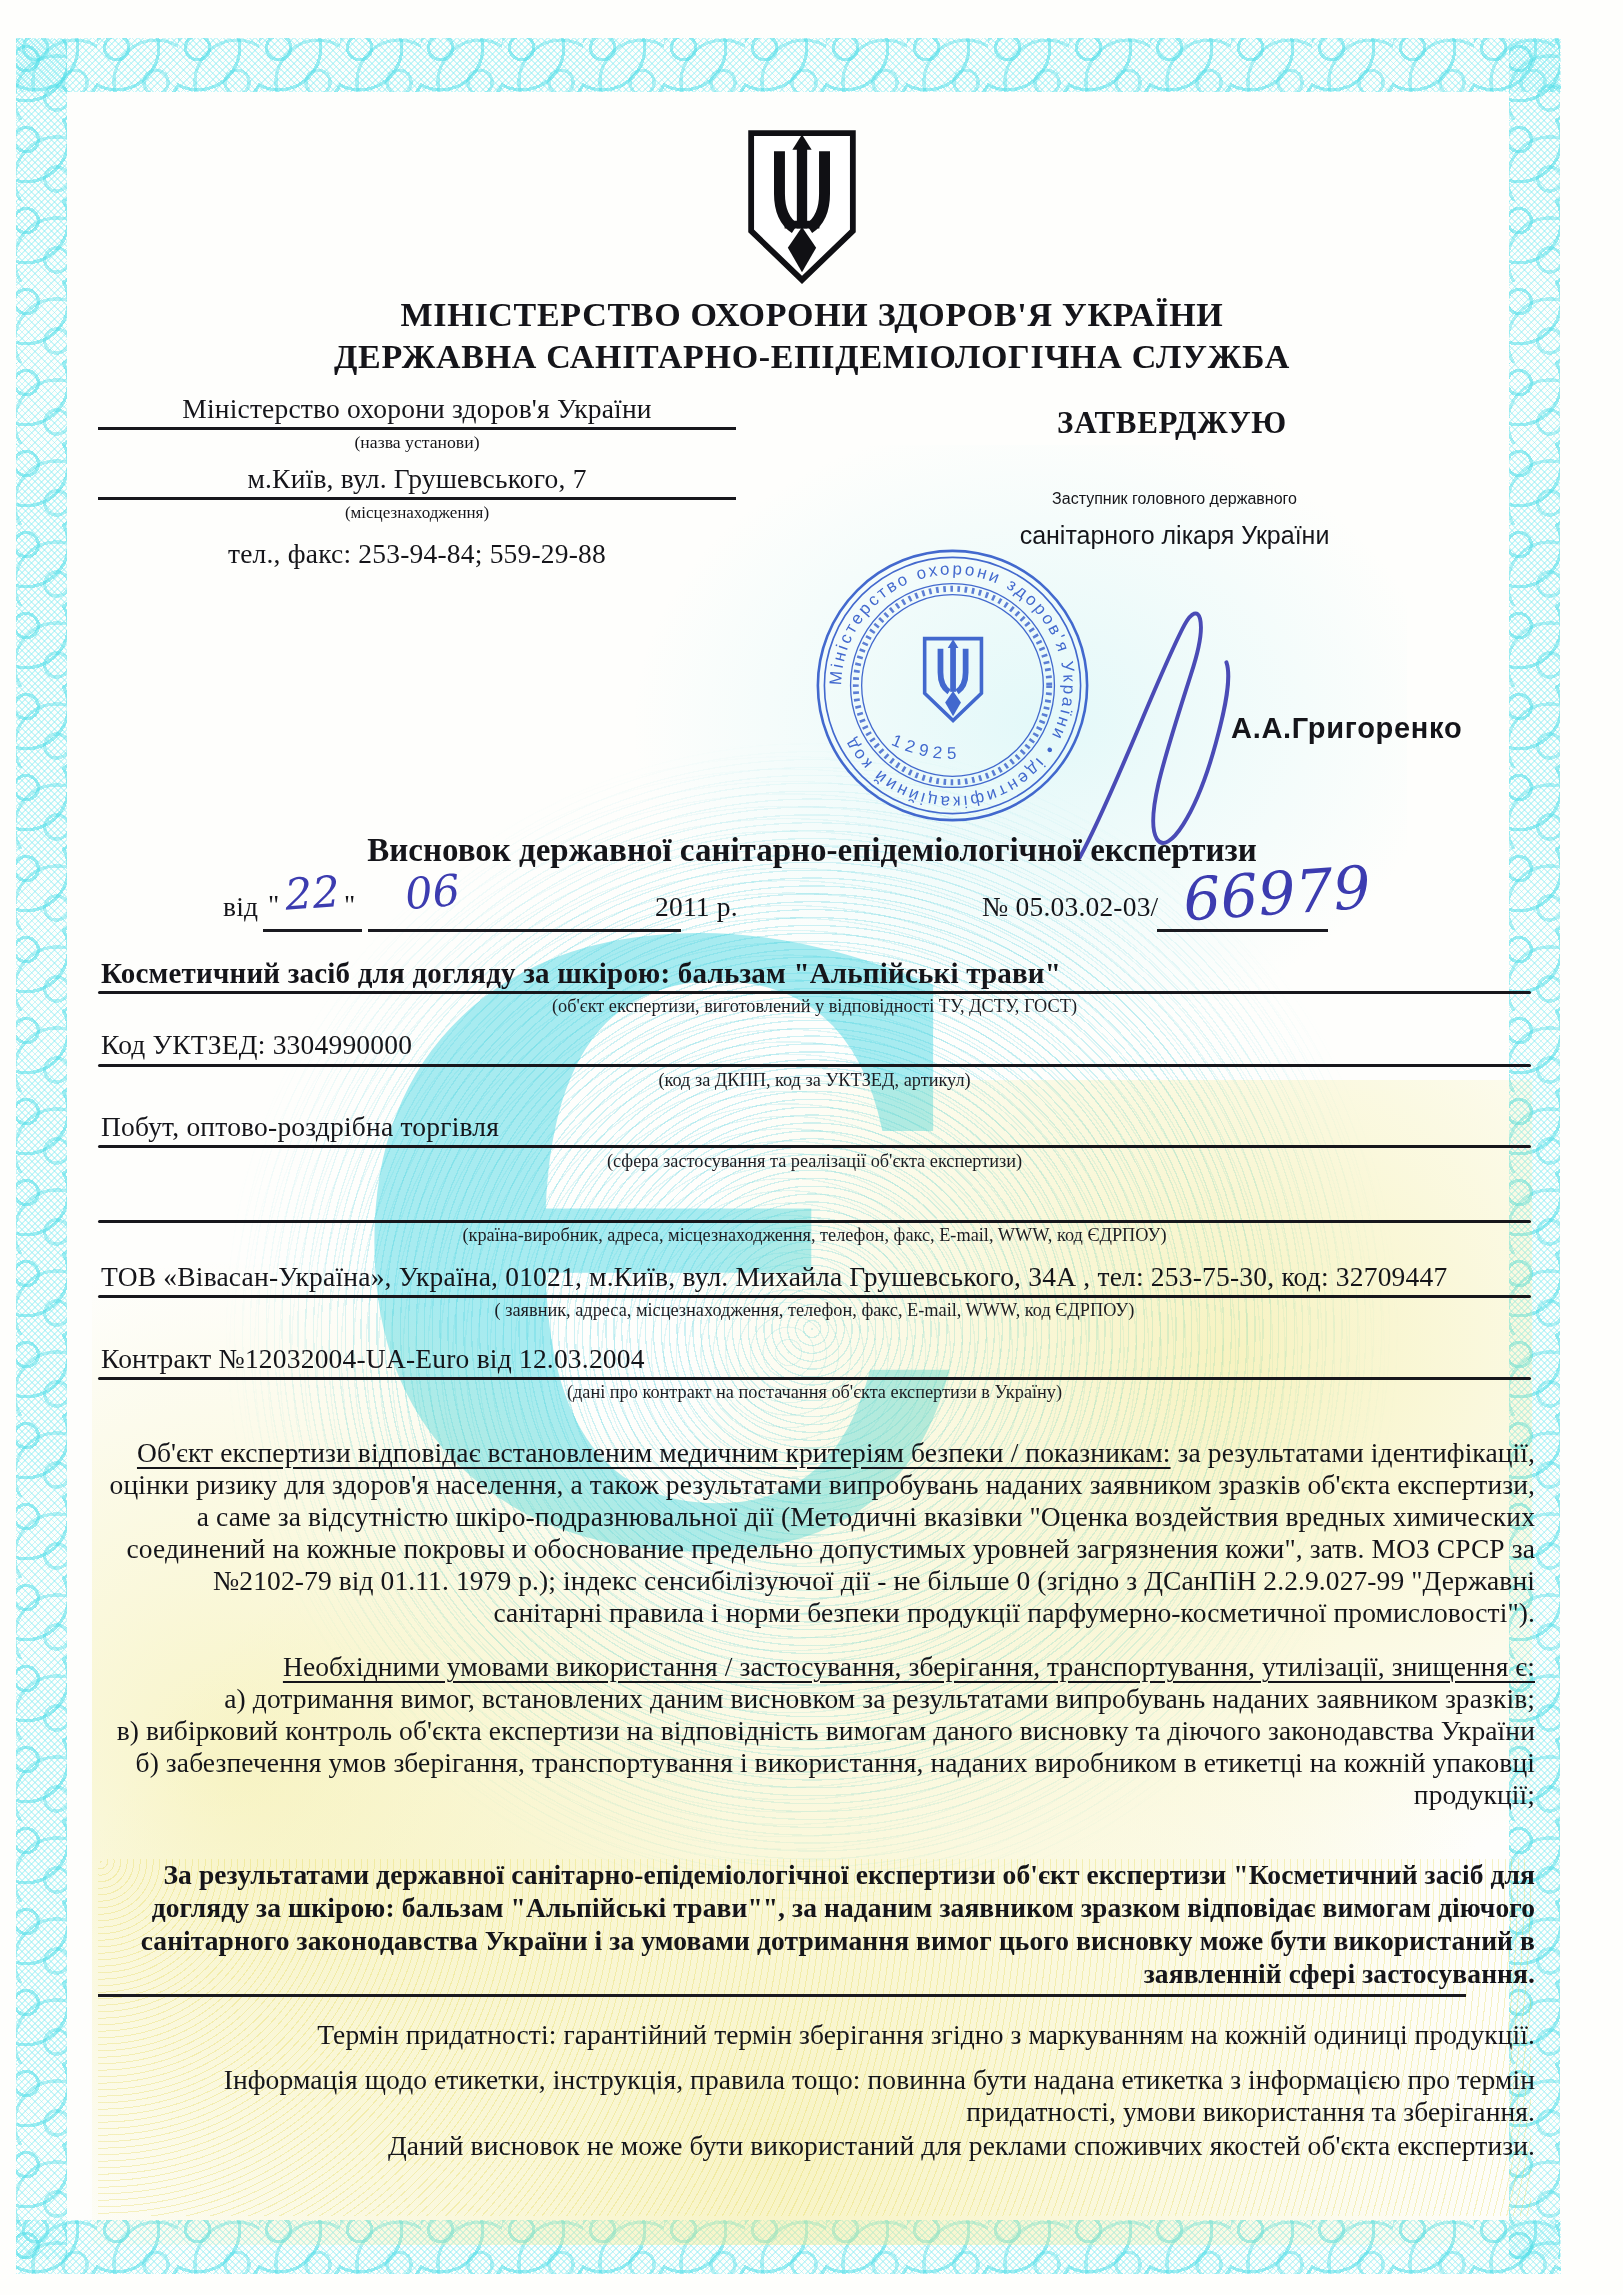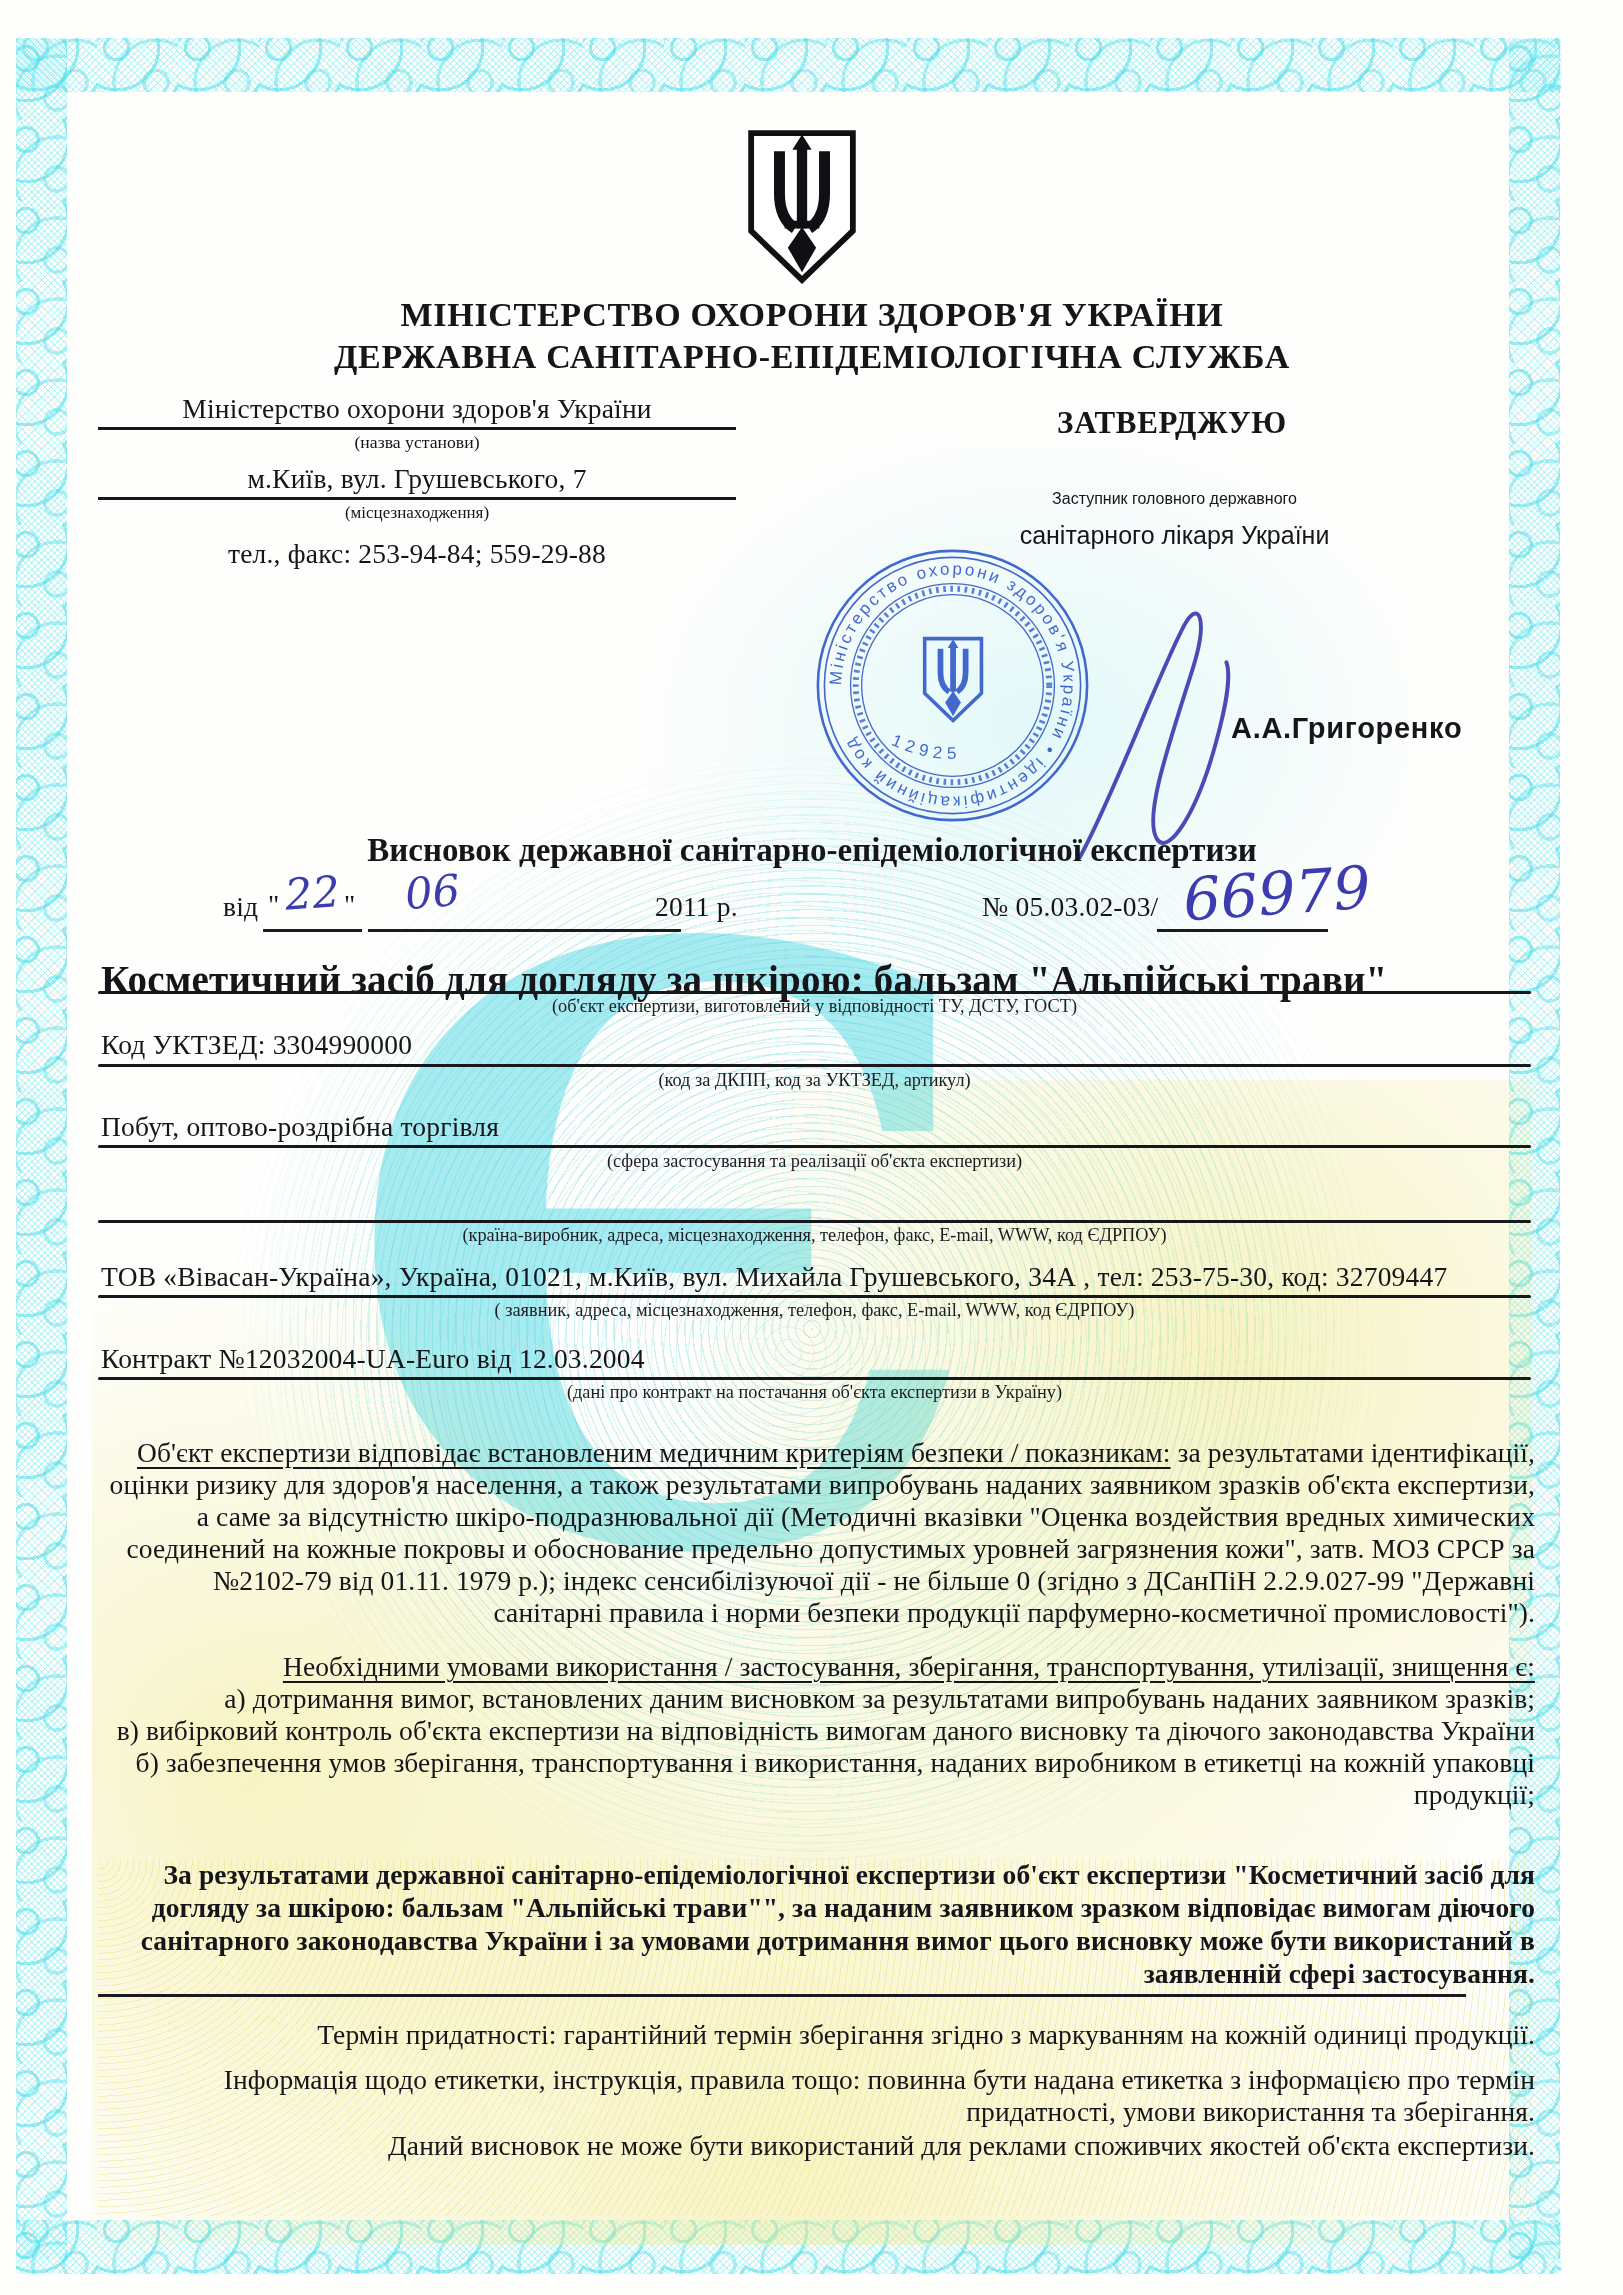--- a/index.html
+++ b/index.html
@@ -136,21 +136,21 @@
   <div class="abs hand" style="left:285px;top:868px;font-size:43px;transform:rotate(-4deg);">22</div>
   <div class="abs quote" style="left:344px;top:889px;">"</div>
   <div class="abs" style="left:263px;top:929px;width:99px;height:2.6px;background:#1a1a20;"></div>
   <div class="abs hand" style="left:405px;top:867px;font-size:43px;transform:rotate(-5deg);">06</div>
   <div class="abs" style="left:368px;top:929px;width:313px;height:2.6px;background:#1a1a20;"></div>
   <div class="abs serif42" style="left:655px;top:891px;">2011 р.</div>
   <div class="abs serif42" style="left:982px;top:891px;">№ 05.03.02-03/</div>
   <div class="abs hand" style="left:1183px;top:859px;font-size:59px;transform:rotate(-4deg);">66979</div>
   <div class="abs" style="left:1157px;top:929px;width:171px;height:2.6px;background:#1a1a20;"></div>
 
-  <div class="abs val" style="top:957px;font-weight:bold;font-size:39px;">Косметичний засіб для догляду за шкірою: бальзам "Альпійські трави"</div>
+  <div class="abs val" style="top:957px;font-weight:bold;font-size:29px;">Косметичний засіб для догляду за шкірою: бальзам "Альпійські трави"</div>
   <div class="abs ln" style="top:991px;"></div>
   <div class="abs cap" style="top:996px;">(об'єкт експертизи, виготовлений у відповідності ТУ, ДСТУ, ГОСТ)</div>
 
   <div class="abs val" style="top:1029px;">Код УКТЗЕД: 3304990000</div>
   <div class="abs ln" style="top:1064px;"></div>
   <div class="abs cap" style="top:1070px;">(код за ДКПП, код за УКТЗЕД, артикул)</div>
 
   <div class="abs val" style="top:1111px;">Побут, оптово-роздрібна торгівля</div>
   <div class="abs ln" style="top:1145px;"></div>
   <div class="abs cap" style="top:1151px;">(сфера застосування та реалізації об'єкта експертизи)</div>

